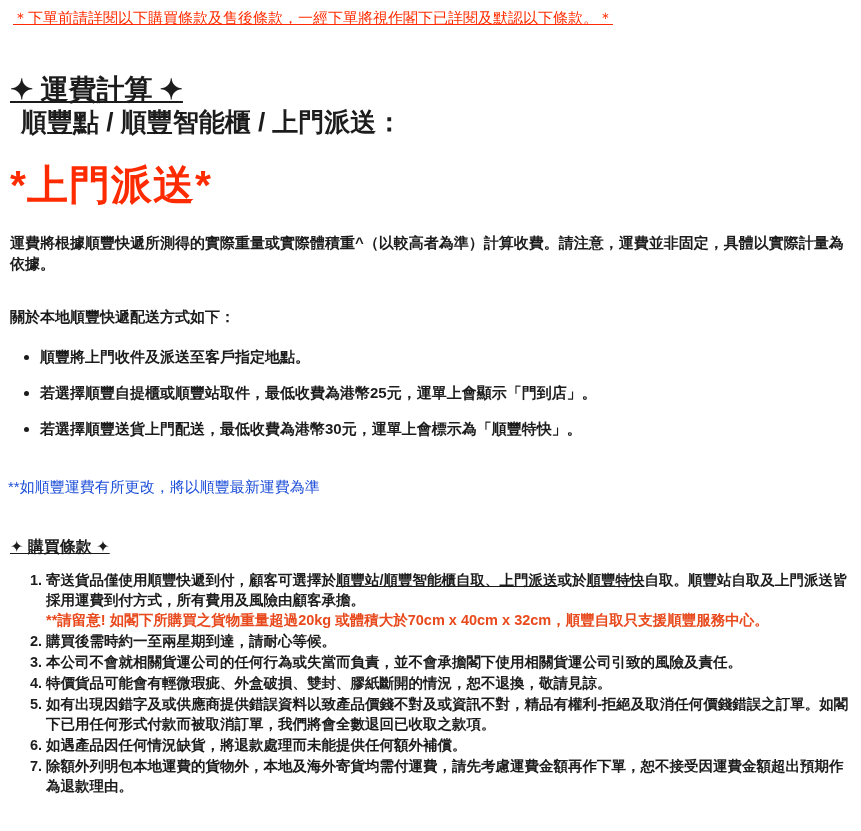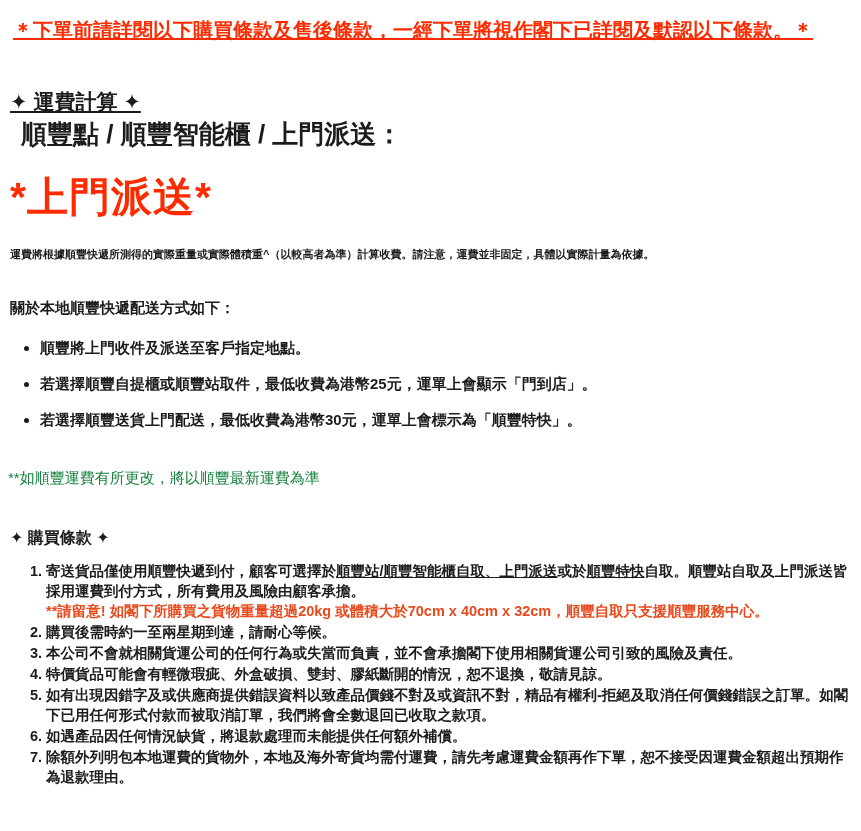--- a/index.html
+++ b/index.html
@@ -14,51 +14,52 @@
     width:861px;
     min-height:831px;
     background:#ffffff;
     color:var(--ink);
     font-family:"Liberation Sans","DejaVu Sans",sans-serif;
     overflow-x:hidden;
   }
   .page{width:861px;}
 
   .top-notice{
-    margin:21px 8px 0 13px;
-    font-size:20px;
-    font-weight:700;
+    margin:9px 8px 0 13px;
+    font-size:15px;
+    font-weight:400;
     color:var(--red);
     text-decoration:underline;
     line-height:18px;
   }
   .ship-heading{
     margin:50px 0 0 10px;
-    font-size:21px;
+    font-size:28px;
     font-weight:700;
     text-decoration:underline;
     line-height:26px;
+    font-family:Liberation Serif, serif;
   }
   .ship-sub{
     margin:3px 0 0 21px;
     font-size:26px;
     font-weight:700;
     line-height:32px;
   }
   .freight-collect{
     margin:24px 0 0 10px;
     font-size:41px;
     font-weight:700;
     color:var(--red);
     letter-spacing:1px;
     line-height:46px;
   }
   .intro{
     margin:24px 12px 0 10px;
-    font-size:11px;
+    font-size:15px;
     font-weight:700;
     line-height:21px;
   }
   .methods-title{
     margin:34px 0 0 10px;
     font-size:15px;
     font-weight:700;
   }
   ul.bullets{
     margin:20px 0 0 0;
@@ -67,31 +68,32 @@
   ul.bullets li{
     font-size:15px;
     font-weight:700;
     margin-bottom:17px;
     line-height:19px;
   }
   .fee-note{
     margin:40px 0 0 8px;
     font-size:15px;
     font-weight:400;
-    color:#15803d;
+    color:#1d4ed8;
   }
   .pickup-free{
     margin:37px 0 0 8px;
     font-size:15px;
     font-weight:700;
   }
   .terms-heading{
     margin:40px 0 0 10px;
     font-size:16px;
     font-weight:700;
+    text-decoration:underline;
     line-height:20px;
   }
   ol.terms-list{
     margin:13px 8px 0 0;
     padding-left:46px;
     font-size:14.5px;
     font-weight:700;
     line-height:20px;
   }
   ol.terms-list li{

